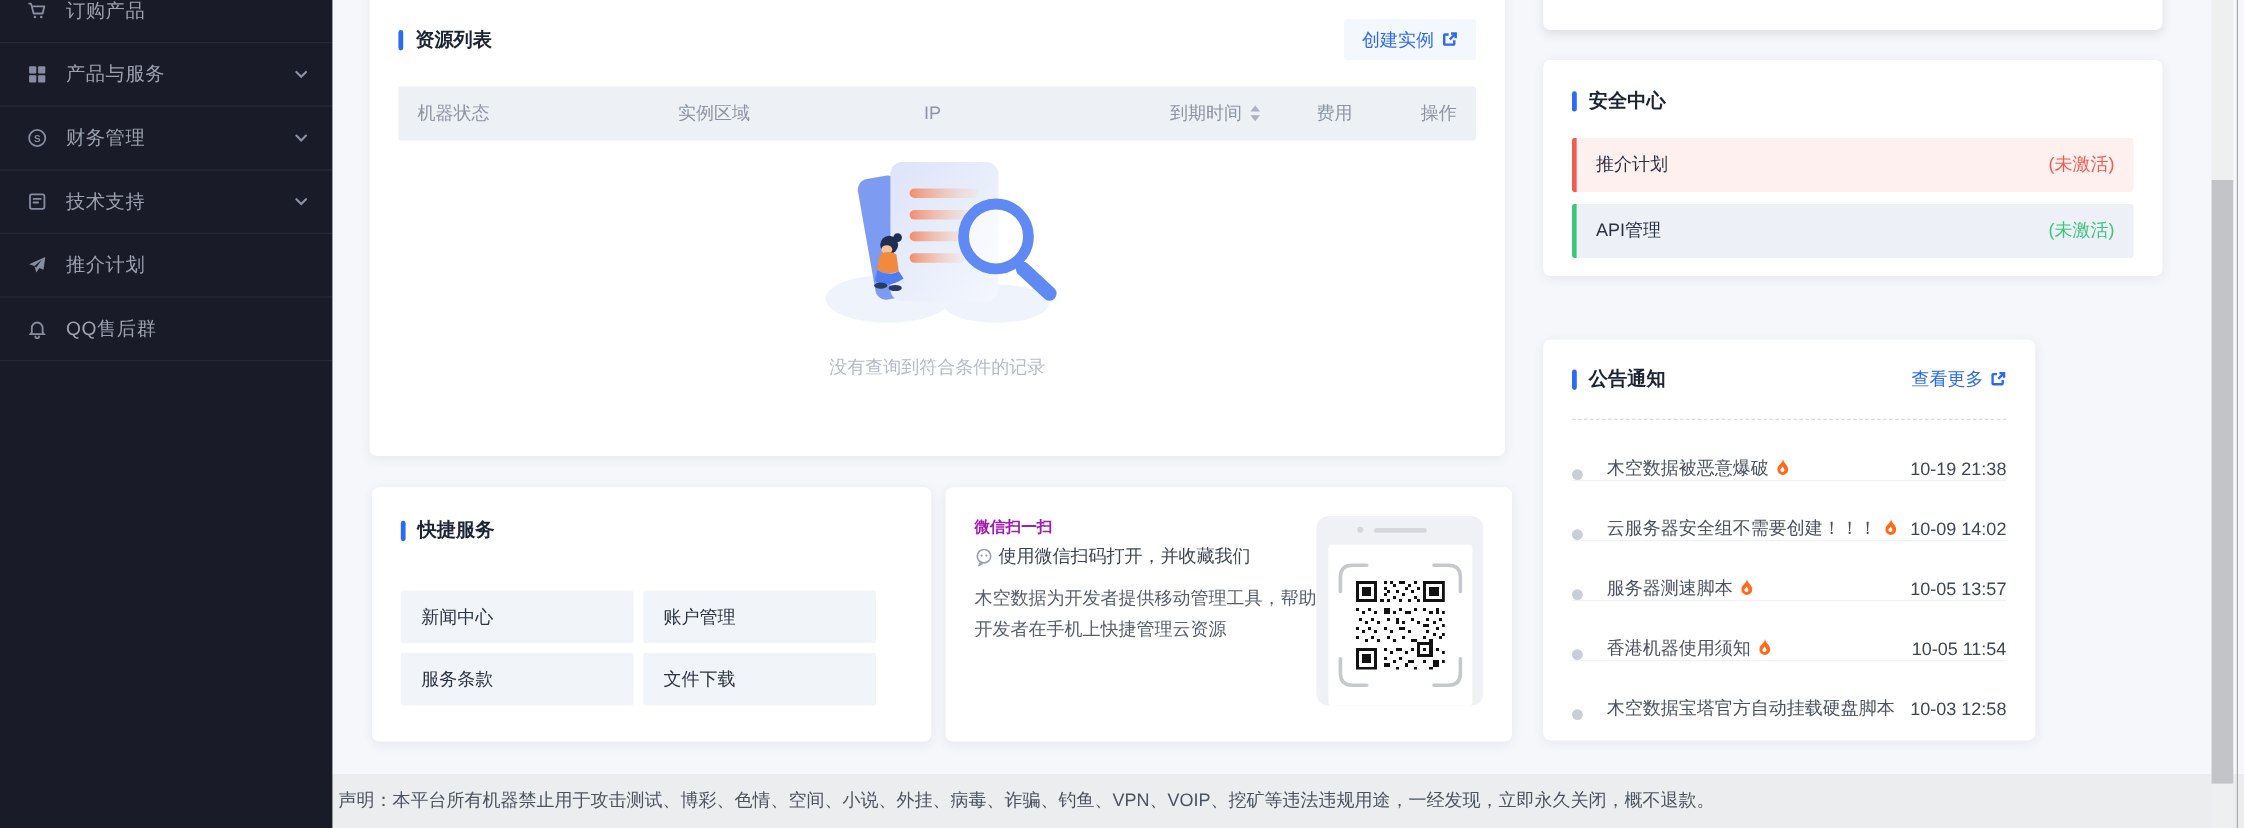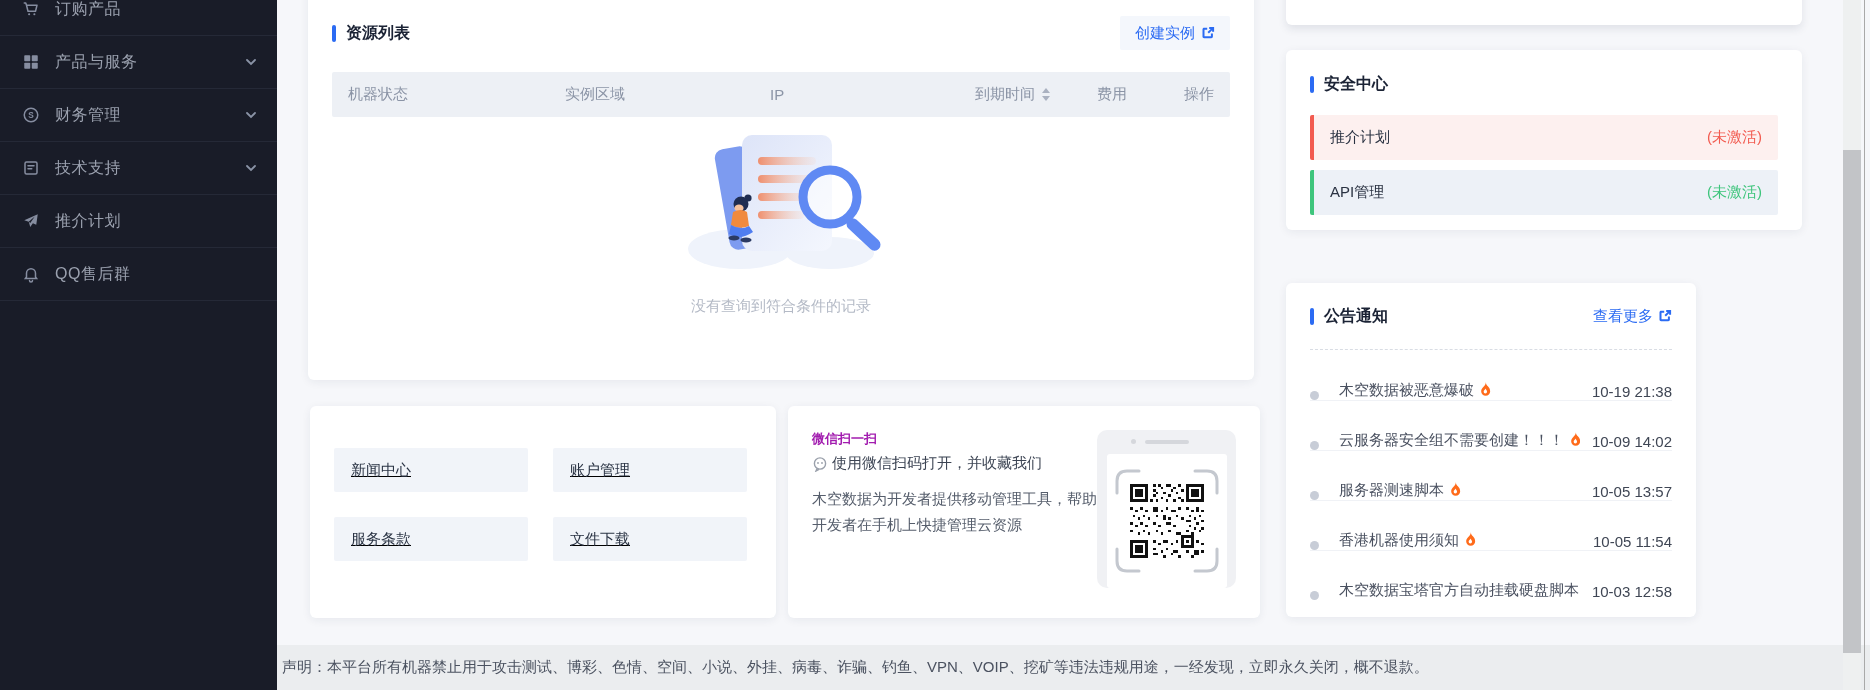--- a/index.html
+++ b/index.html
@@ -44,21 +44,21 @@
   .th.c5{width:86px;}
   .th.c6{flex:1;text-align:right;}
   .sorter{display:inline-flex;flex-direction:column;gap:3px;margin-left:7px;cursor:pointer;}
   .tri-up{width:0;height:0;border-left:4px solid transparent;border-right:4px solid transparent;border-bottom:5px solid #aab1c0;}
   .tri-down{width:0;height:0;border-left:4px solid transparent;border-right:4px solid transparent;border-top:5px solid #aab1c0;}
   .empty{display:flex;flex-direction:column;align-items:center;margin-top:4px;}
   .empty-text{font-size:15px;color:#b4bac6;}
 
   
   .quick-card{left:33px;top:406px;width:466px;height:212px;padding:26px 24px;}
-  .quick-grid{margin-top:16px;display:grid;grid-template-columns:194px 194px;gap:25px;text-decoration:underline;}
+  .quick-grid{margin-top:39px;display:grid;grid-template-columns:194px 194px;gap:8px;}
   .quick-btn{height:44px;background:#f1f4f9;border:none;border-radius:2px;font-family:inherit;
     font-size:15px;color:#2a3344;text-align:left;padding-left:17px;cursor:pointer;}
 
   
   .wechat-card{left:511px;top:406px;width:472px;height:212px;padding:24px;display:flex;}
   .wc-left{width:288px;}
   .wc-title{font-size:13px;font-weight:bold;color:#a21caf;}
   .wc-sub{display:flex;align-items:center;gap:4px;font-size:15px;color:#3c4453;margin-top:6px;white-space:nowrap;}
   .wc-sub svg{width:16px;height:16px;flex:0 0 16px;color:#9aa0ab;}
   .wc-desc{margin-top:13px;font-size:15px;line-height:26px;color:#565e6c;}
@@ -269,20 +269,24 @@
             <path d="M1 28 q9 6 18 1 l4 6 q-13 9 -24 2 z" fill="#4f7df0"></path>
             <ellipse cx="4" cy="41" rx="5.5" ry="2.6" fill="#2b3a63"></ellipse>
             <ellipse cx="16" cy="43" rx="5.5" ry="2.6" fill="#2b3a63"></ellipse>
           </g>
         </svg>
         <div class="empty-text">没有查询到符合条件的记录</div>
       </div>
     </section>
 
     <section class="card quick-card">
+      <div class="card-title">
+        <i class="bar"></i>
+        <span>快捷服务</span>
+      </div>
       <div class="quick-grid">
         <button class="quick-btn">新闻中心</button>
         <button class="quick-btn">账户管理</button>
         <button class="quick-btn">服务条款</button>
         <button class="quick-btn">文件下载</button>
       </div>
     </section>
 
     <section class="card wechat-card">
       <div class="wc-left">

